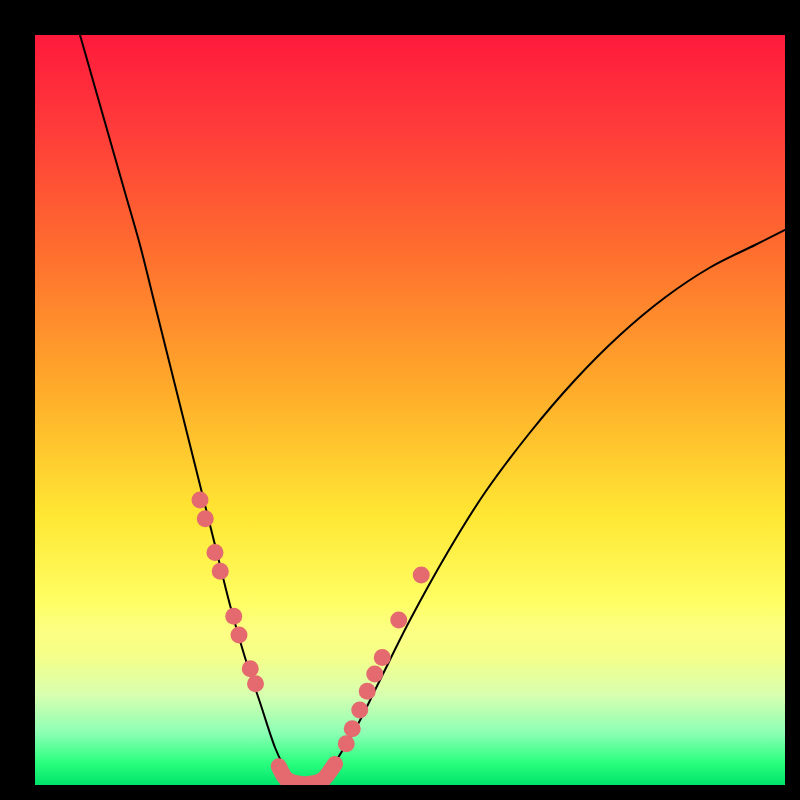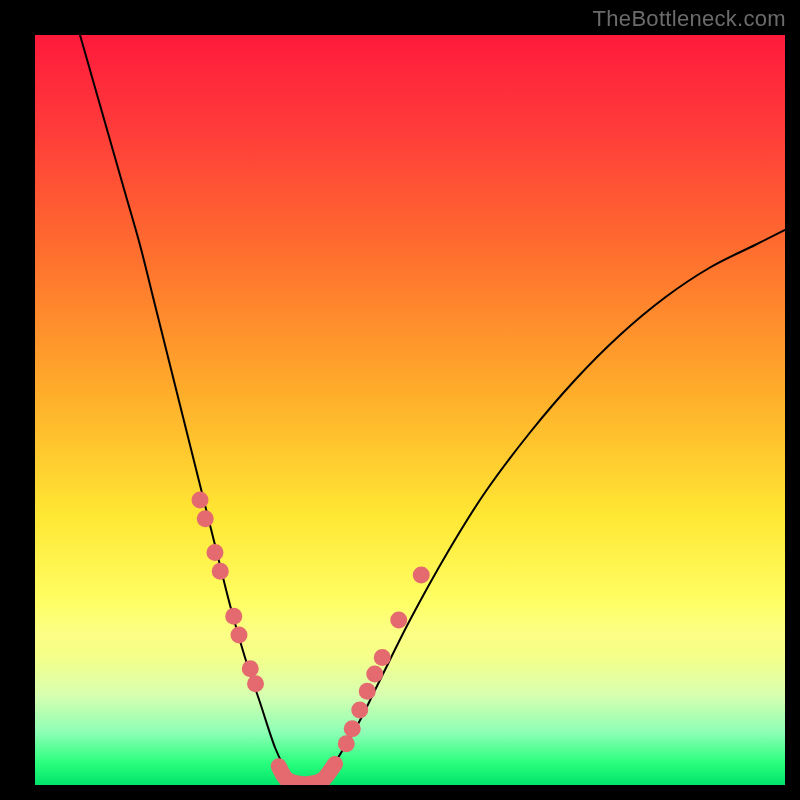--- a/index.html
+++ b/index.html
@@ -109,14 +109,13 @@
           <circle cx="317.25" cy="693.75" r="8.5" class="dot"></circle>
           <circle cx="324.75" cy="675" r="8.5" class="dot"></circle>
           <circle cx="332.24999999999994" cy="656.25" r="8.5" class="dot"></circle>
           <circle cx="339.74999999999994" cy="639" r="8.5" class="dot"></circle>
           <circle cx="347.25" cy="622.5" r="8.5" class="dot"></circle>
           <circle cx="363.75" cy="585" r="8.5" class="dot"></circle>
           <circle cx="386.25" cy="540" r="8.5" class="dot"></circle>
         </g>
     </svg>
   </div>
-  <div class="watermark">TheBottleneck.com</div>
 </div>
 
 </body></html>

